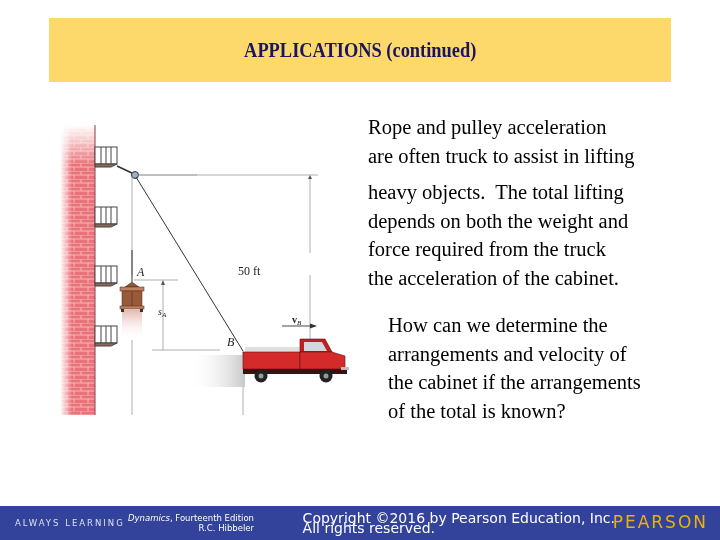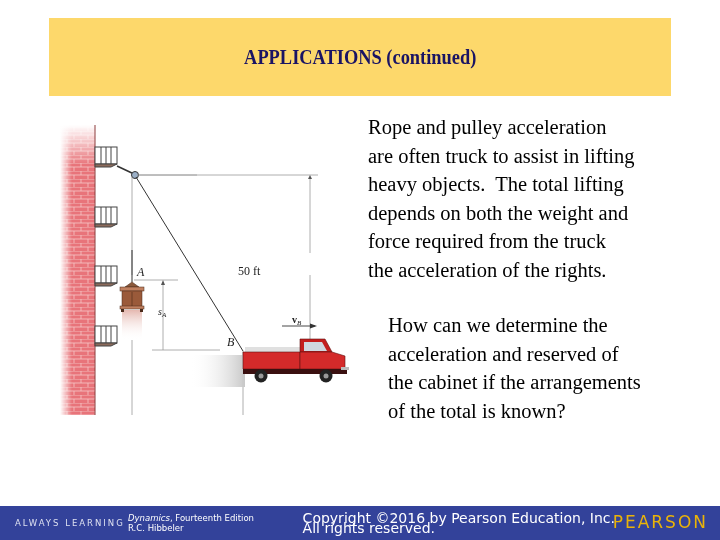--- a/index.html
+++ b/index.html
@@ -1,20 +1,20 @@
 <!DOCTYPE html>
 <html><head>
   <meta charset="utf-8">
   <style>
     * { margin: 0; padding: 0; box-sizing: border-box; }
     html, body { width: 720px; height: 540px; background: #ffffff; overflow: hidden; }
     body { position: relative; font-family: "Liberation Serif", serif; }
 
     .title-bar {
-      position: absolute; left: 49px; top: 18px; width: 622px; height: 78px;
+      position: absolute; left: 49px; top: 18px; width: 622px; height: 64px;
       background: #fdd86b;
       display: flex; align-items: center; justify-content: center;
     }
     .title-text {
       font-family: "Liberation Serif", serif;
       font-weight: bold; font-size: 20px; color: #1a1464;
       transform: scaleX(0.92); letter-spacing: 0px;
     }
 
     .figure {
@@ -34,21 +34,21 @@
       position: absolute; left: 0; top: 506px; width: 720px; height: 34px;
       background: #33429a; color: #fff;
       font-family: "DejaVu Sans", sans-serif;
       padding-left: 11px;
     }
     .always-learning {
       position: absolute; left: 15px; top: 12px; font-size: 8.5px; letter-spacing: 2px;
       color: #dde0f0;
     }
     .book-info {
-      position: absolute; left: 128px; top: 7px; font-size: 8.5px; line-height: 10px; color: #fff;
+      position: absolute; left: 128px; top: 7px; font-size: 8.5px; line-height: 10px; color: #fff; text-align: right;
     }
     .book-info .italic { font-style: italic; }
     .copyright {
       position: absolute; right: 105px; top: 7px; font-size: 14px; line-height: 10px;
       color: #fff;
     }
     .pearson {
       position: absolute; right: 12px; top: 6px; font-size: 17px; letter-spacing: 2px;
       font-family: "DejaVu Sans", sans-serif; color: #eab308; margin-left: 44px;
     }
@@ -201,29 +201,29 @@
       <text x="232" y="208" font-size="10" font-weight="bold">
         <tspan>v</tspan><tspan font-size="7" dy="2" font-style="italic" font-weight="normal">B</tspan>
       </text>
     </g>
   </svg>
 </div>
 
 <div class="body-text para1">
   <span class="line">Rope and pulley acceleration</span>
   <span class="line">are often truck to assist in lifting</span>
-  <span class="line" style="white-space: pre;">heavy objects.  The total lifting</span>
+  <span class="line" style="white-space: pre; margin-top: 8px;">heavy objects.  The total lifting</span>
   <span class="line">depends on both the weight and</span>
   <span class="line">force required from the truck</span>
-  <span class="line">the acceleration of the rights.</span>
+  <span class="line">the acceleration of the cabinet.</span>
 </div>
 
 <div class="body-text para2">
   <span class="line">How can we determine the</span>
-  <span class="line">acceleration and reserved of</span>
+  <span class="line">arrangements and velocity of</span>
   <span class="line">the cabinet if the arrangements</span>
   <span class="line">of the total is known?</span>
 </div>
 
 <div class="footer">
   <span class="always-learning">ALWAYS LEARNING</span>
   <div class="book-info">
     <div><span class="italic">Dynamics</span><span>, Fourteenth Edition</span></div>
     <div>R.C. Hibbeler</div>
   </div>

